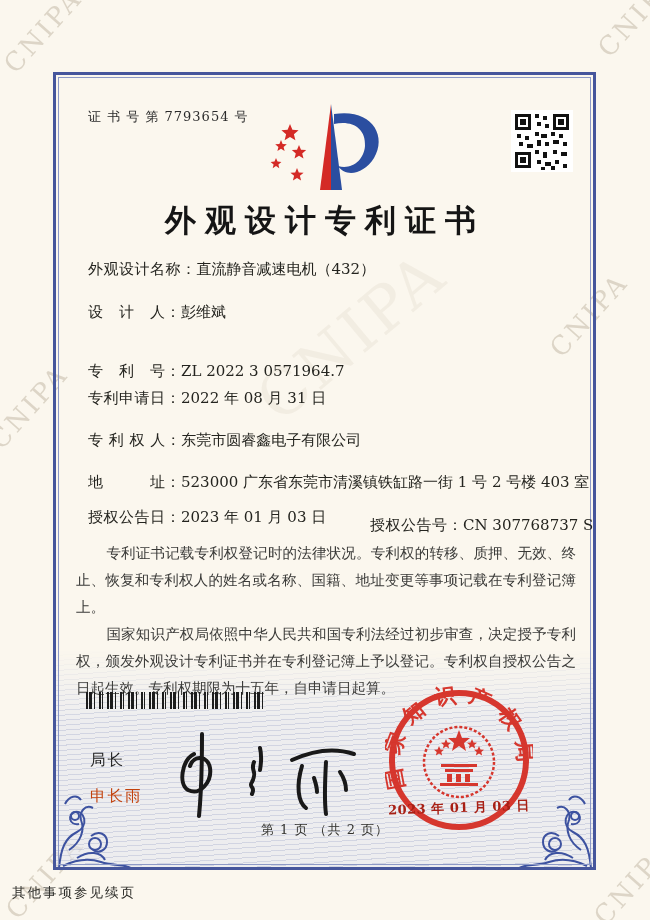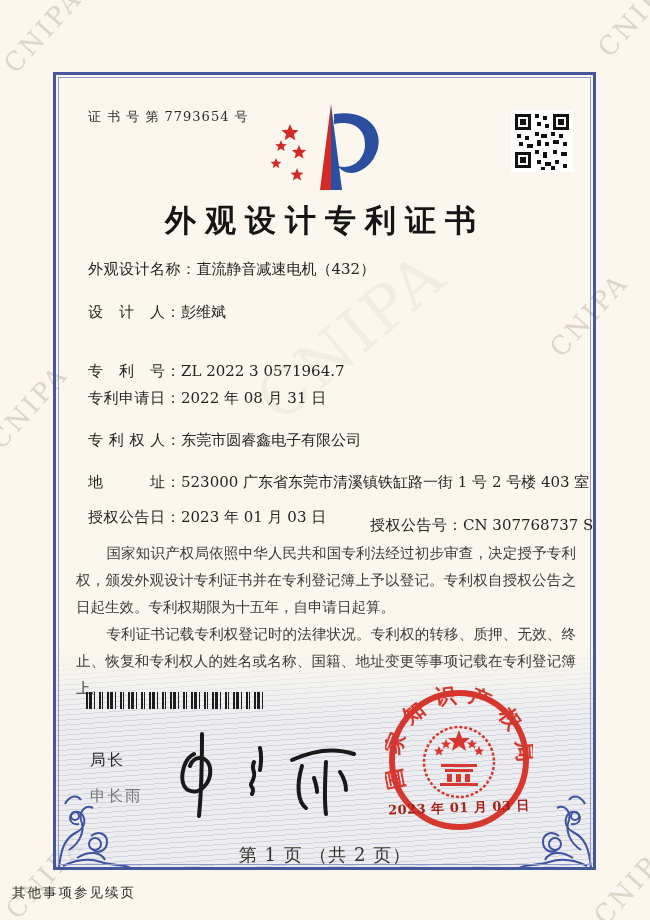--- a/index.html
+++ b/index.html
@@ -86,32 +86,32 @@
       repeating-linear-gradient(90deg,
         #1d1d1d 0 2px, transparent 2px 3px,
         #1d1d1d 3px 6px, transparent 6px 8px,
         #1d1d1d 8px 9px, transparent 9px 13px,
         #1d1d1d 13px 15px, transparent 15px 16px,
         #1d1d1d 16px 17px, transparent 17px 21px);
     z-index:3;
   }
 
   .officer-title{position:absolute;left:90px;top:750px;font-size:15.5px;color:#1f1f1f;letter-spacing:2px;text-align:center;}
-  .officer-name{position:absolute;left:90px;top:786px;font-size:15.5px;color:#737373;letter-spacing:2px;}
+  .officer-name{position:absolute;left:90px;top:786px;font-size:15.5px;color:#c2410c;letter-spacing:2px;}
   .signature{position:absolute;left:168px;top:726px;z-index:4;}
 
   .seal{position:absolute;left:385px;top:686px;width:148px;height:148px;z-index:4;}
   .seal-date{
     position:absolute;left:388px;top:799px;width:142px;
     text-align:center;font-size:13px;color:#a82015;
     letter-spacing:.5px;z-index:5;transform:rotate(-2deg);
     font-weight:bold;white-space:nowrap;
   }
 
-  .page-info{position:absolute;left:0;right:0;top:843px;text-align:center;font-size:18px;color:#33332e;z-index:3;letter-spacing:1px;}
+  .page-info{position:absolute;left:0;right:0;top:821px;text-align:center;font-size:13px;color:#33332e;z-index:3;letter-spacing:1px;}
   .footer-note{position:absolute;left:12px;right:0;top:884px;text-align:left;font-size:13.5px;color:#2c2c28;letter-spacing:2px;}
 </style>
 </head>
 <body>
 
 <div id="page">
 
   <div class="wm" style="left:-8px;top:16px;">CNIPA</div>
   <div class="wm" style="left:586px;top:0px;">CNIPA</div>
   <div class="wm" style="left:-22px;top:392px;">CNIPA</div>
@@ -218,22 +218,22 @@
       <div class="frow r4"><span class="lab">专利申请日：</span><span>2022 年 08 月 31 日</span></div>
       <div class="frow r5"><span class="lab">专 利 权 人：</span><span>东莞市圆睿鑫电子有限公司</span></div>
       <div class="frow r6"><span class="lab">地　　　址：</span><span>523000 广东省东莞市清溪镇铁缸路一街 1 号 2 号楼 403 室</span></div>
       <div class="frow r7">
         <span><span class="lab">授权公告日：</span><span>2023 年 01 月 03 日</span></span>
         <span class="pair2"><span class="lab">授权公告号：</span><span>CN 307768737 S</span></span>
       </div>
     </div>
 
     <div class="body-text">
+      <p>专利证书记载专利权登记时的法律状况。专利权的转移、质押、无效、终止、恢复和专利权人的姓名或名称、国籍、地址变更等事项记载在专利登记簿上。</p>
       <p>国家知识产权局依照中华人民共和国专利法经过初步审查，决定授予专利权，颁发外观设计专利证书并在专利登记簿上予以登记。专利权自授权公告之日起生效。专利权期限为十五年，自申请日起算。</p>
-      <p>专利证书记载专利权登记时的法律状况。专利权的转移、质押、无效、终止、恢复和专利权人的姓名或名称、国籍、地址变更等事项记载在专利登记簿上。</p>
     </div>
 
     <div class="barcode"></div>
 
     <div class="officer-title">局长</div>
     <div class="officer-name">申长雨</div>
 
     <svg class="signature" width="195" height="95" viewBox="0 0 195 95">
       <g fill="none" stroke="#191919" stroke-width="4" stroke-linecap="round" stroke-linejoin="round">
         <path d="M26,28 C14,34 10,58 20,64 C32,70 44,56 42,42 C40,30 26,28 22,40"></path>

